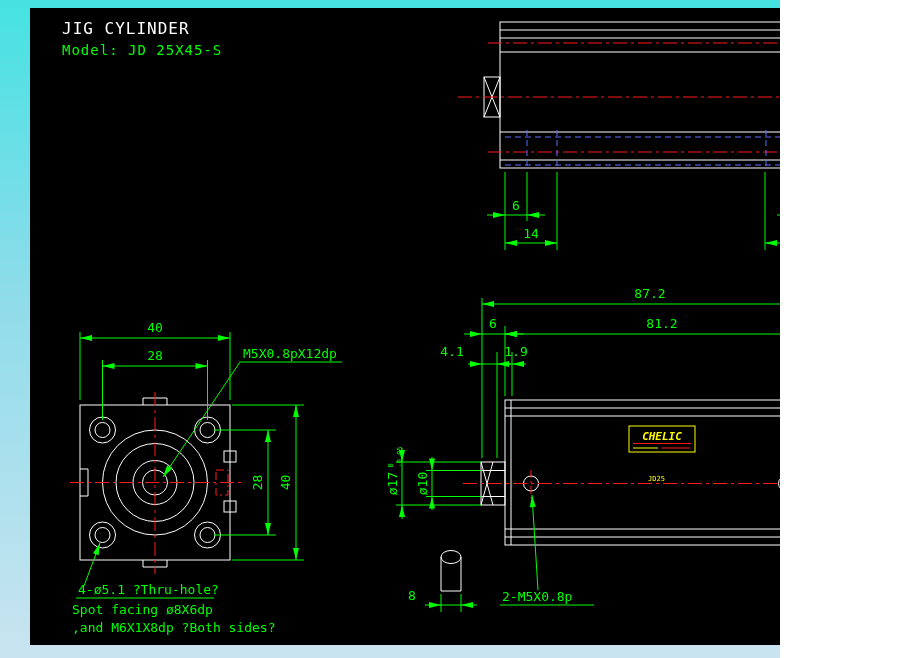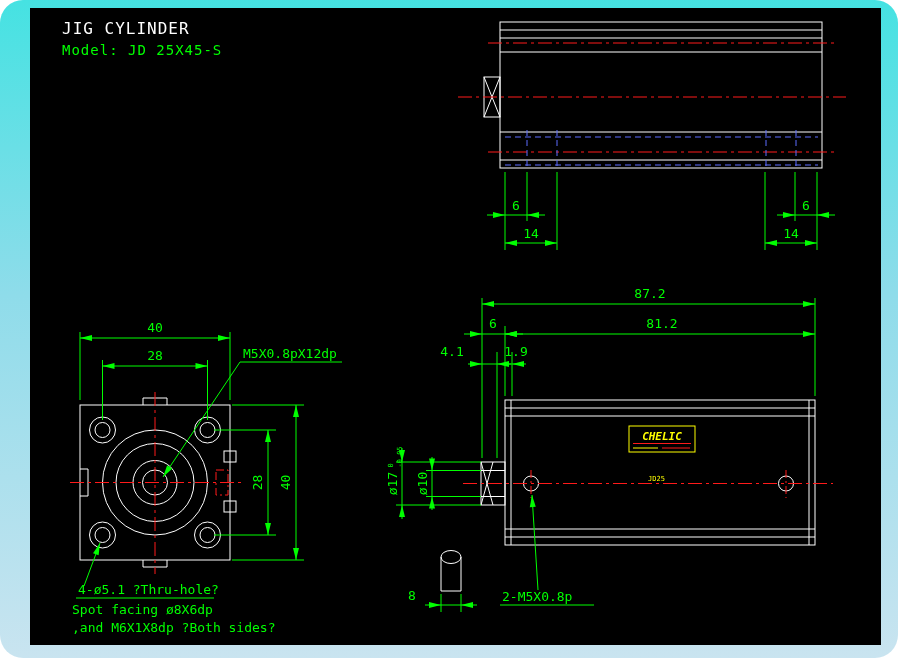--- a/index.html
+++ b/index.html
@@ -1,20 +1,19 @@
 <!DOCTYPE html>
 <html><head>
 <meta charset="utf-8">
 <style>
   html,body { margin:0; padding:0; }
   .page {
-    position:relative; width:898px; height:658px; overflow:hidden;
+    position:relative; width:780px; height:658px; overflow:hidden;
     background: linear-gradient(180deg, #45e2e2 0%, #8fdcea 45%, #c9e4f0 100%);
     font-family: "DejaVu Sans Mono", monospace;
-    border-radius: 23px;
   }
   svg { position:absolute; left:0; top:0; }
   svg text { font-family: "DejaVu Sans Mono", monospace; }
   .w  { stroke:#ffffff; fill:none; stroke-width:1; }
   .r  { stroke:#ff1a1a; fill:none; stroke-width:1; stroke-dasharray:14 4 3 4; }
   .rs { stroke:#ff1a1a; fill:none; stroke-width:1; stroke-dasharray:8 3 2 3; }
   .rr { stroke:#ff1a1a; fill:none; stroke-width:1; }
   .h  { stroke:#5c6cff; fill:none; stroke-width:1; stroke-dasharray:6 4; }
   .g  { stroke:#00ff00; fill:none; stroke-width:1; }
   .y  { stroke:#ffff00; fill:none; stroke-width:1; }

